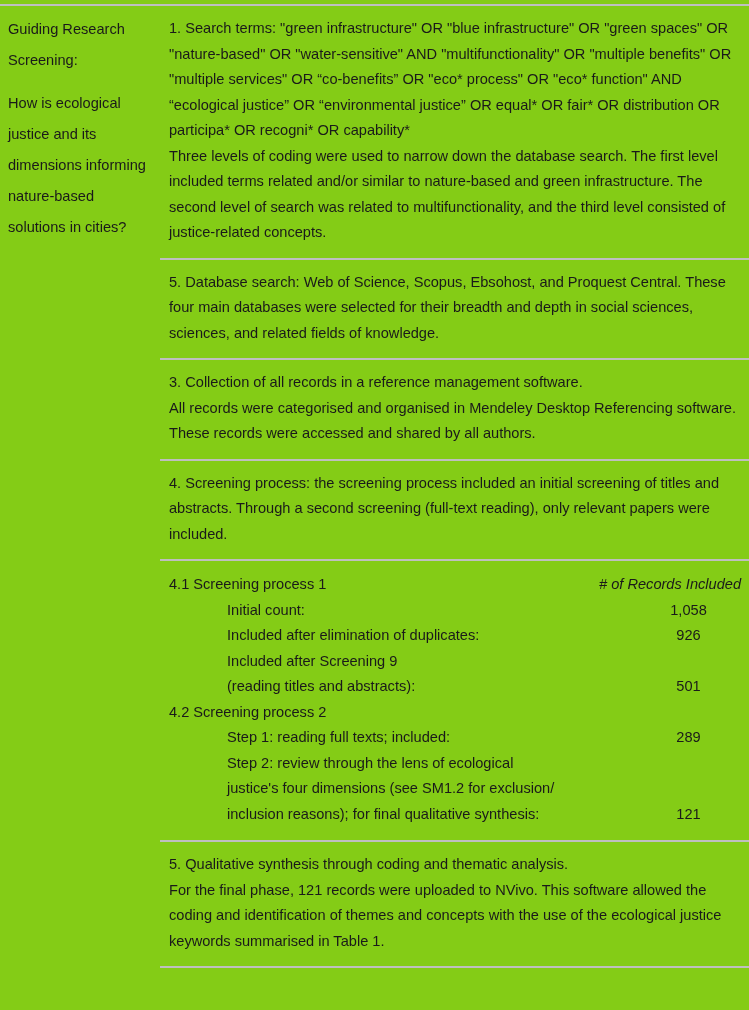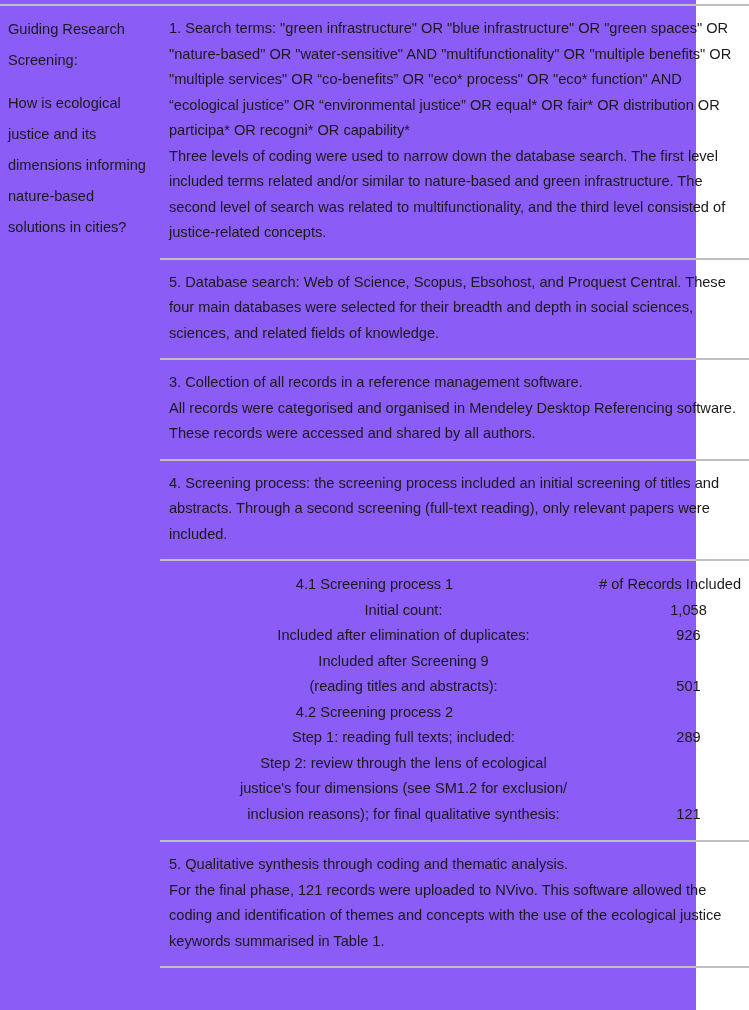--- a/index.html
+++ b/index.html
@@ -12,23 +12,23 @@
   body {
     width: 749px;
     height: 1010px;
     font-family: "Liberation Sans", sans-serif;
     color: #1a1a1a;
     overflow: hidden;
   }
 
   #sheet {
     position: relative;
-    width: 696px;
+    width: 749px;
     height: 1010px;
-    background: #8b5cf6;
+    background: #84cc16;
   }
 
   
   .top-rule {
     position: absolute;
     left: 0;
     top: 4px;
     width: 749px;
     height: 2px;
     background: #bfbfbf;
@@ -87,25 +87,24 @@
     width: 100%;
     border-collapse: collapse;
   }
   .screen-table td {
     font-size: 14.6px;
     line-height: 25.5px;
     color: #1a1a1a;
     padding: 0;
     vertical-align: top;
     white-space: nowrap;
-    text-align: center;
   }
   .screen-table td.lbl { width: 468px; }
   .screen-table td.val { width: 121px; text-align: center; padding-left: 56px; }
-  .screen-table td.val-hdr { width: 121px; text-align: center; padding-left: 19px; }
+  .screen-table td.val-hdr { width: 121px; text-align: center; padding-left: 19px; font-style: italic; }
   .row-indent .lbl { padding-left: 58px; }
 
   
   .screen-table tr.no-val td.val { color: transparent; }
 </style>
 </head>
 <body>
 
 <div id="sheet">
 

